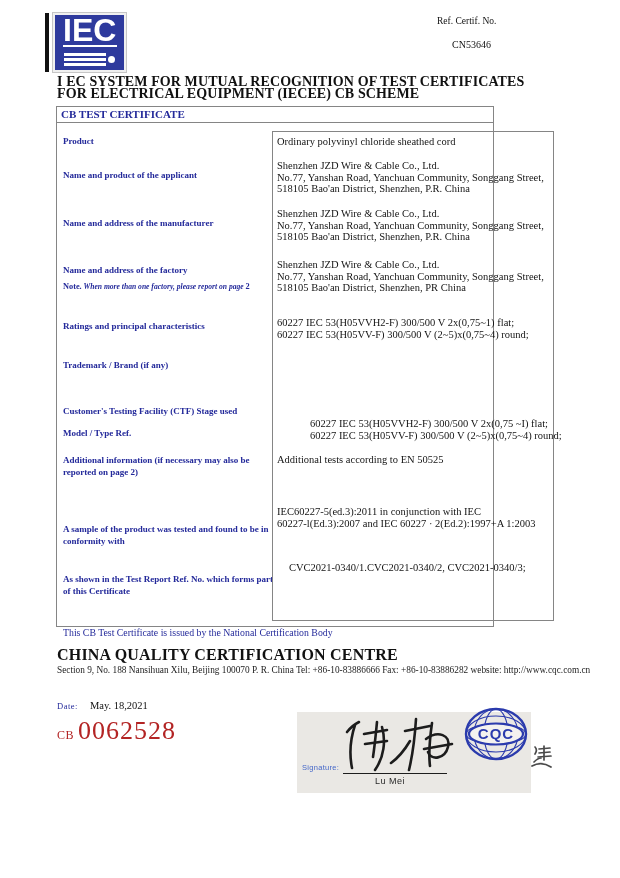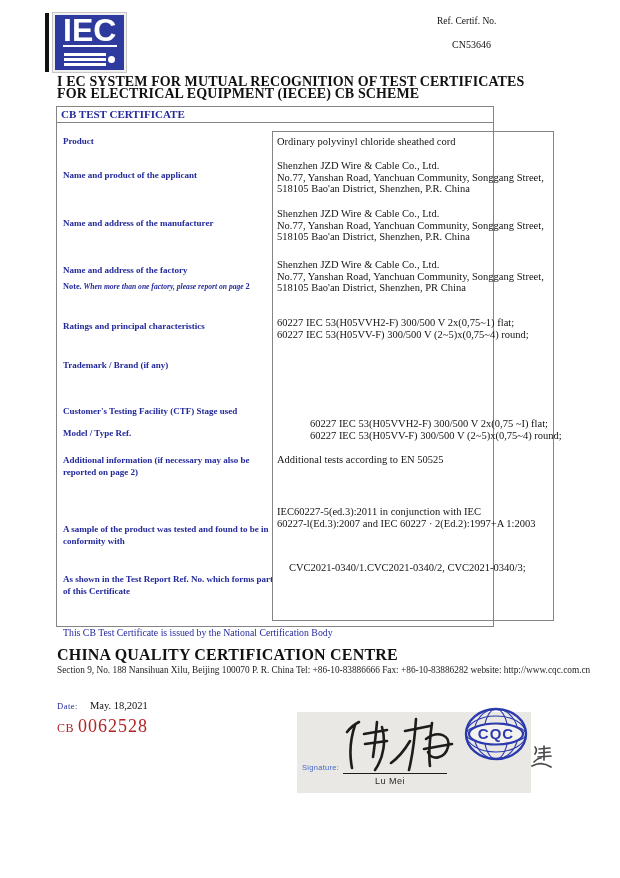--- a/index.html
+++ b/index.html
@@ -75,21 +75,21 @@
   .issuer-note { left:63px; top:627px; font-size:9.8px; color:#23299a; }
   .org-name { left:57px; top:646px; font-size:16px; font-weight:bold; color:#111; letter-spacing:0.2px; }
   .org-address { left:57px; top:665px; font-size:9.3px; color:#222; white-space:nowrap; }
 
   .date-row { left:57px; top:695px; }
   .date-label { font-size:8.5px; color:#23299a; letter-spacing:0.5px; }
   .date-value { font-size:10.5px; color:#111; margin-left:12px; }
 
   .cb-row { left:57px; top:716px; color:#b32424; }
   .cb-prefix { font-size:12px; letter-spacing:0.5px; }
-  .cb-number { font-size:18px; letter-spacing:1px; margin-left:4px; }
+  .cb-number { font-size:26px; letter-spacing:1px; margin-left:4px; }
 
   .sig-block { left:297px; top:712px; width:234px; height:81px; background:#eae8e4; }
   .sig-label {
     position:absolute; left:5px; top:51px;
     font-family:"Liberation Sans", sans-serif; font-size:7.5px; color:#4668c9; letter-spacing:0.3px;
   }
   .sig-svg { position:absolute; left:38px; top:3px; }
   .sig-line { position:absolute; left:46px; top:61px; width:104px; border-top:1.6px solid #1d1d1d; }
   .sig-name {
     position:absolute; left:78px; top:64px;

